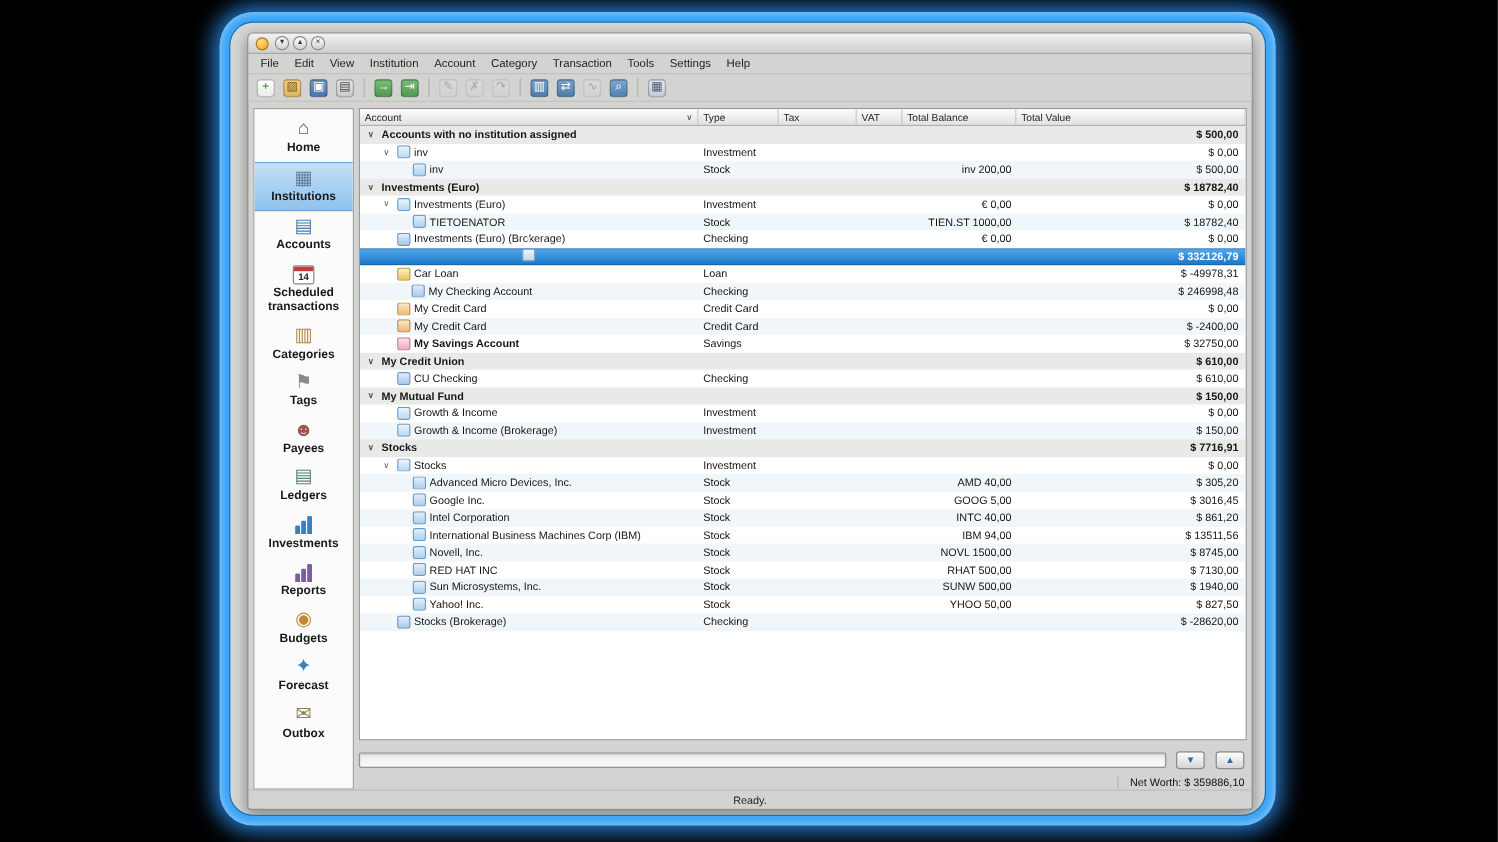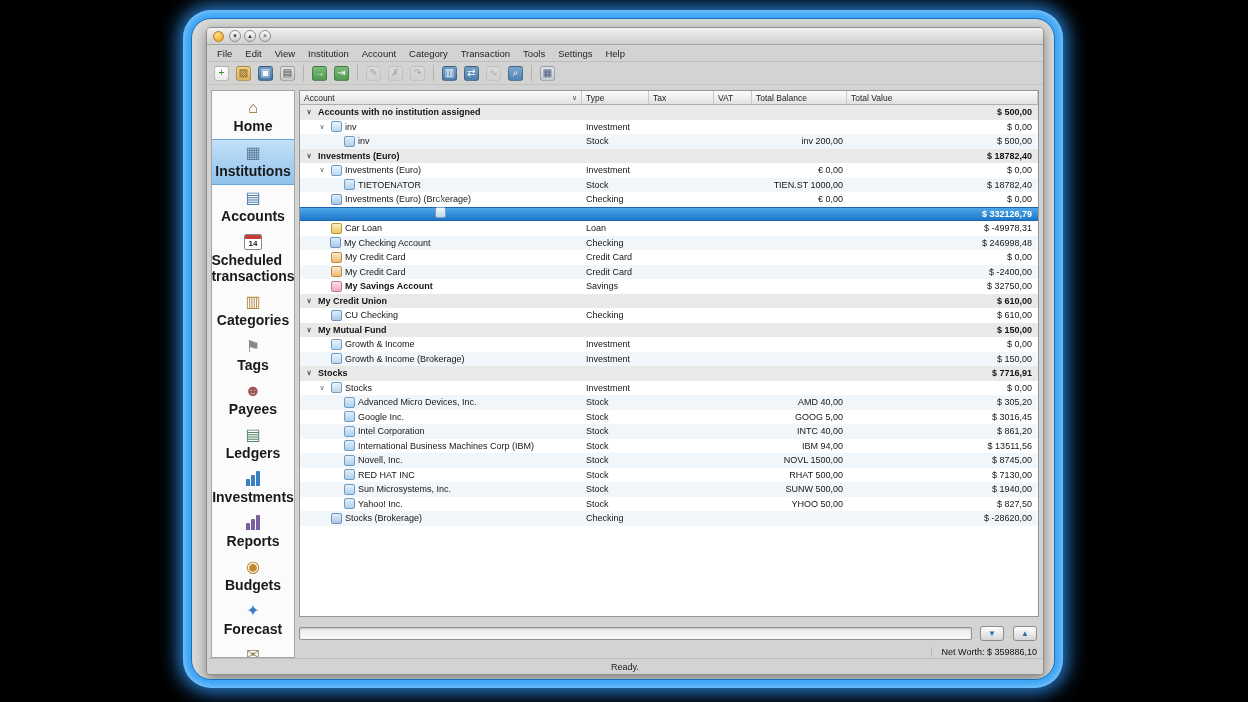--- a/index.html
+++ b/index.html
@@ -41,21 +41,21 @@
   .content { flex:1; display:flex; gap:4px; padding:5px 4px 0 4px; min-height:0; }
 
   .sidebar { width:84px; flex:none; background:#fbfbfb; border:1px solid #a5a5a5;
     display:flex; flex-direction:column; padding:4px 0; overflow:hidden; }
   .side-item { display:flex; flex-direction:column; align-items:center; gap:1px;
     padding:4px 1px 5px; cursor:default; }
   .side-item.selected { background:linear-gradient(#c3e0f7,#8fc2ec);
     border-top:1px solid #69a5d8; border-bottom:1px solid #69a5d8; }
   .side-ico { height:18px; display:flex; align-items:center; justify-content:center;
     font-size:16px; line-height:1; }
-  .side-label { font-size:14px; font-weight:bold; color:#191919; line-height:1.15; }
+  .side-label { font-size:10px; font-weight:bold; color:#191919; text-align:center; line-height:1.15; }
   .cal { width:18px; height:16px; background:#fff; border:1px solid #888; border-radius:2px;
     position:relative; font-size:8px; font-weight:bold; color:#222; text-align:center;
     padding-top:5px; line-height:1; overflow:hidden; }
   .cal::before { content:""; position:absolute; top:0; left:0; right:0; height:4px; background:#c43c3c; }
   .bars { display:flex; align-items:flex-end; gap:1px; height:15px; }
   .bars i { width:4px; display:block; border-radius:1px 1px 0 0; }
 
   .main { flex:1; display:flex; flex-direction:column; min-width:0; }
   .tableframe { flex:none; height:527px; border:1px solid #979797; background:#fff;
     display:flex; flex-direction:column; overflow:hidden; }
@@ -364,21 +364,21 @@
                     <span class="acct-icon" style="background: linear-gradient(rgb(253, 240, 198), rgb(233, 198, 94)); border-color: rgb(184, 154, 58);"></span>
                     <span style="overflow: hidden; text-overflow: ellipsis;">Car Loan</span>
                   </div>
                   <div class="cell" style="width: 67px;">Loan</div>
                   <div class="cell" style="width: 65px;"></div>
                   <div class="cell" style="width: 38px;"></div>
                   <div class="cell num" style="width: 95px;"></div>
                   <div class="cell num" style="width: 195px; flex: 1 1 0%; padding-right: 6px;">$ -49978,31</div>
                 </div>
                 <div class="row alt">
-                  <div class="cell acct-cell" style="width: 282px; padding-left: 15px;">
+                  <div class="cell acct-cell" style="width: 282px; padding-left: 28px;">
                     <span class="expander"></span>
                     <span class="acct-icon" style="background: linear-gradient(rgb(226, 237, 248), rgb(168, 200, 232)); border-color: rgb(111, 148, 189);"></span>
                     <span style="overflow: hidden; text-overflow: ellipsis;">My Checking Account</span>
                   </div>
                   <div class="cell" style="width: 67px;">Checking</div>
                   <div class="cell" style="width: 65px;"></div>
                   <div class="cell" style="width: 38px;"></div>
                   <div class="cell num" style="width: 95px;"></div>
                   <div class="cell num" style="width: 195px; flex: 1 1 0%; padding-right: 6px;">$ 246998,48</div>
                 </div>

